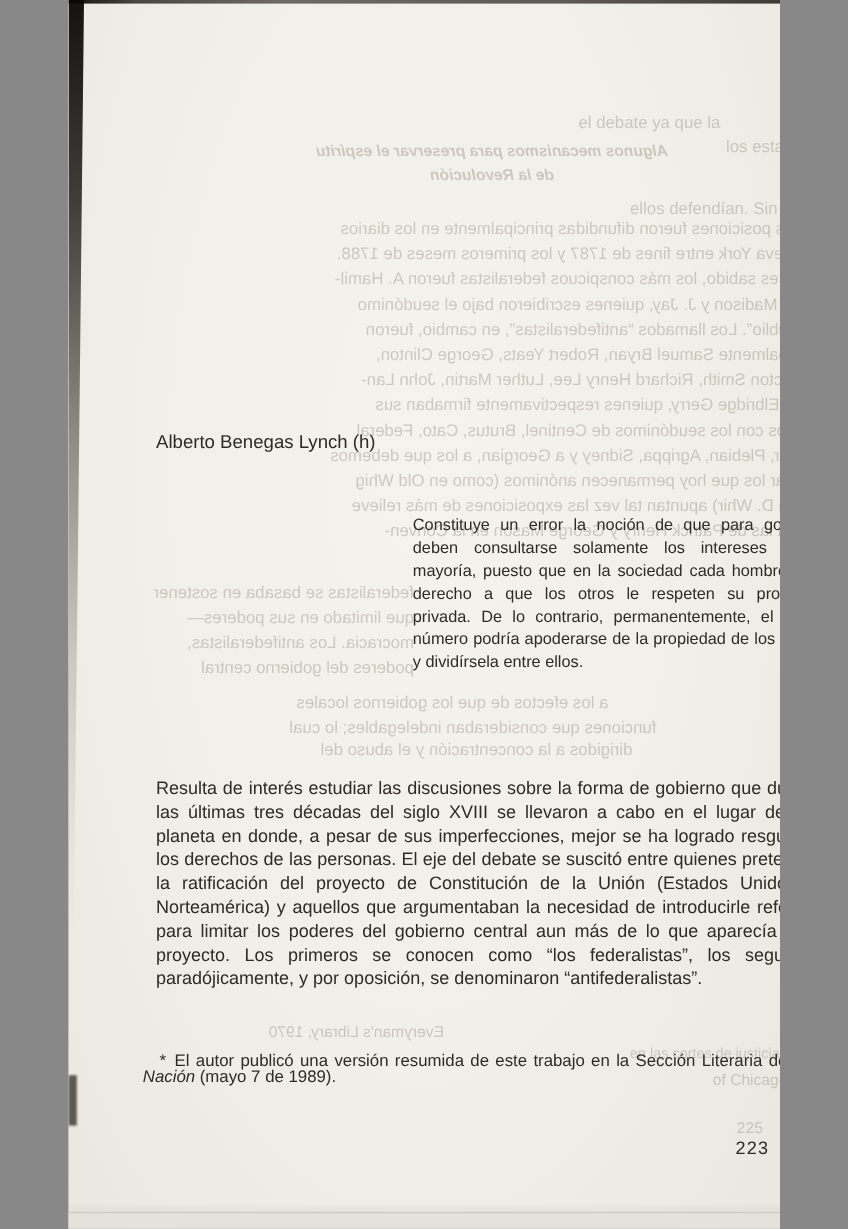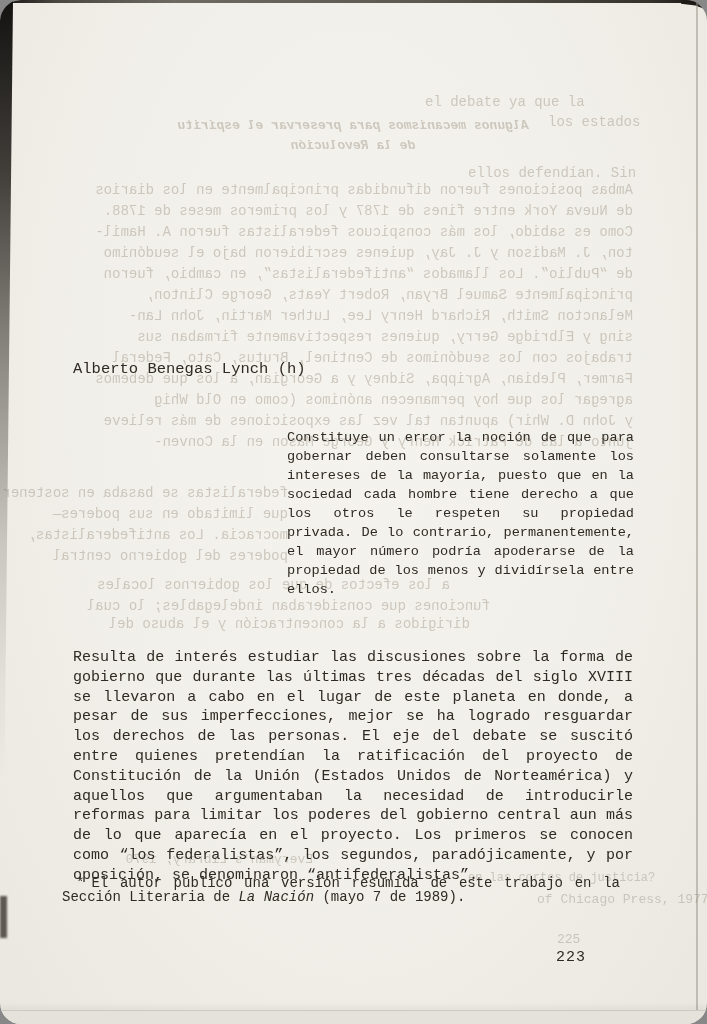--- a/index.html
+++ b/index.html
@@ -1,25 +1,24 @@
 <!DOCTYPE html>
 <html lang="es"><head>
 <meta charset="utf-8">
 <title>Scanned page 223</title>
 <style>
   html,body{margin:0;padding:0;background:#888;}
   .page{
     position:relative;
-    width:707px;height:1024px;
+    width:593px;height:1024px;
     margin:0 auto;
     background:radial-gradient(ellipse at 50% 38%, #f5f3ee 0%, #f1efe9 55%, #eae7e0 100%);
-    font-family:Liberation Mono, monospace;
+    font-family:Liberation Sans, sans-serif;
     color:#2f2a23;
     overflow:hidden;
-    border-radius:21px;
   }
   
   .top-edge{position:absolute;left:0;top:0;width:707px;height:3px;
     background:linear-gradient(to right,#141210 0%,#4a4742 8%,#6e6a63 25%,#5d5952 60%,#35322d 92%,#16140f 100%);}
   .top-right-mark{position:absolute;left:681px;top:0;width:26px;height:10px;background:#1e1b17;
     clip-path:polygon(0 0,100% 0,100% 100%,55% 55%,0 38%);}
   .left-bar{position:absolute;left:0;top:0;width:13px;height:780px;
     background:linear-gradient(to bottom,rgba(8,7,5,.95) 0%,rgba(35,32,28,.85) 22%,rgba(70,66,59,.55) 48%,rgba(110,104,95,.28) 70%,rgba(140,134,124,.1) 88%,transparent 100%);
     clip-path:polygon(0 0,100% 0,34% 100%,0 100%);}
   .left-mark{position:absolute;left:0;top:896px;width:7px;height:42px;background:rgba(58,53,46,.8);filter:blur(1px);}

